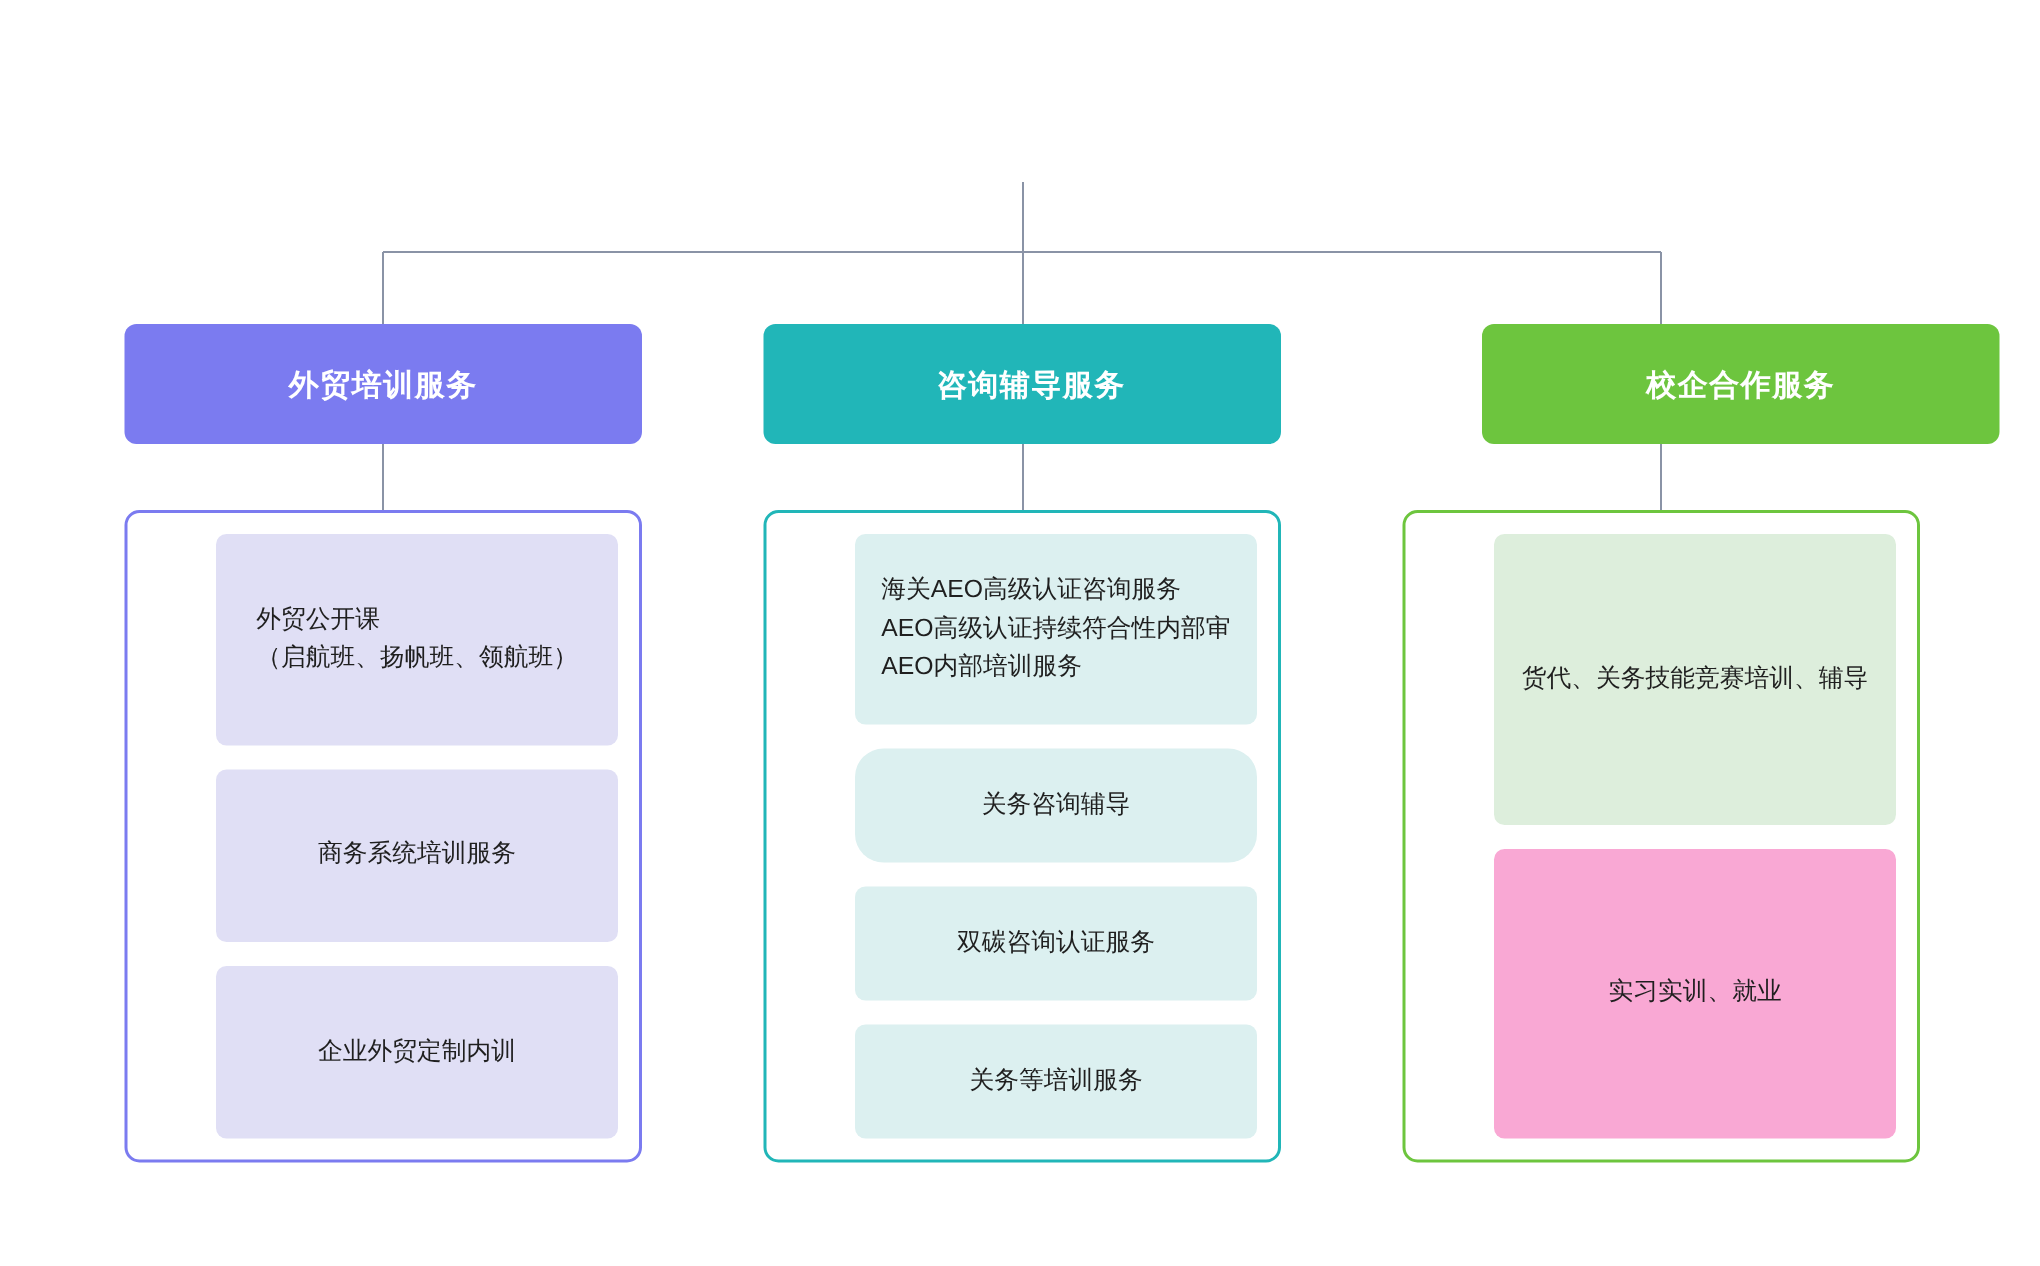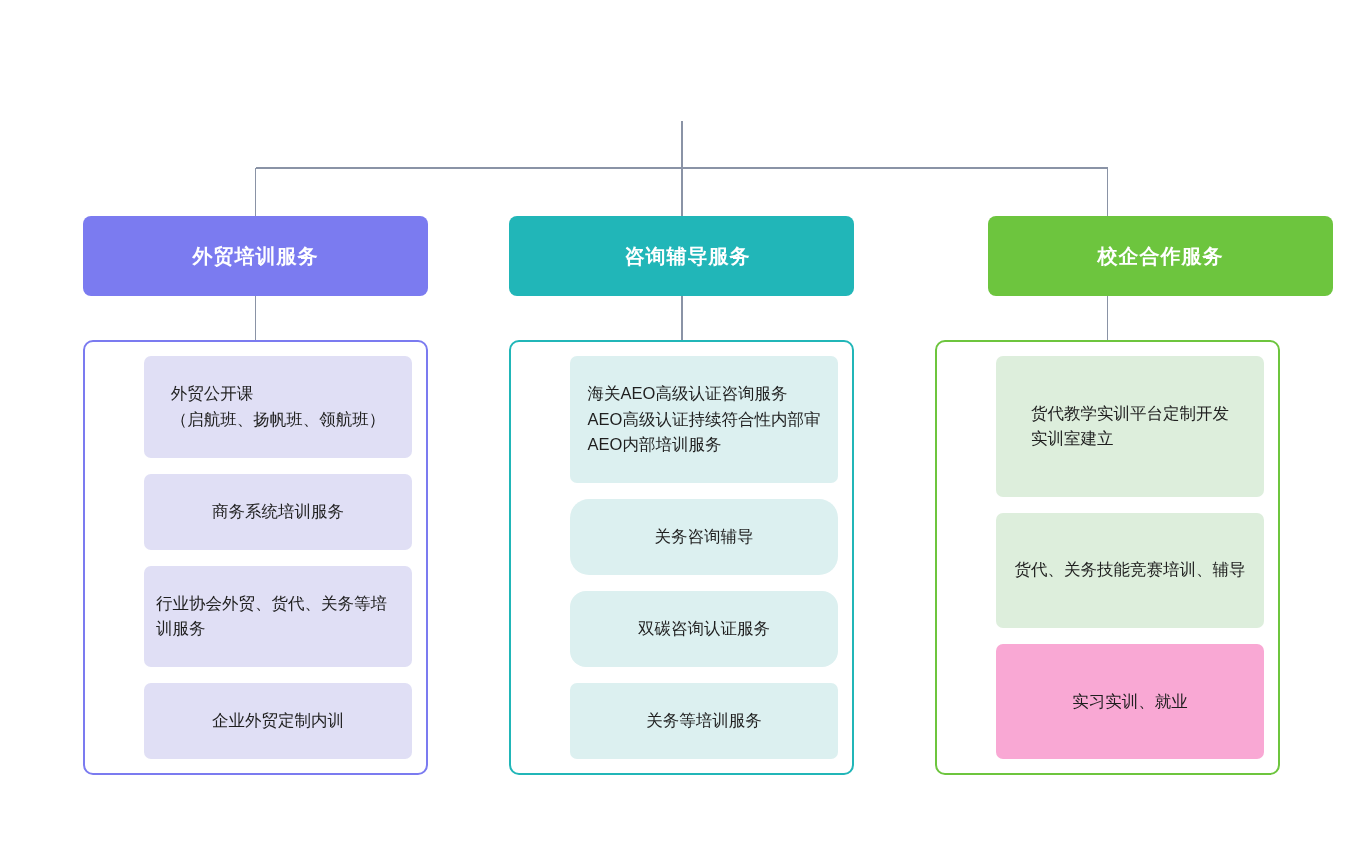--- a/index.html
+++ b/index.html
@@ -123,35 +123,32 @@
       <line x1="1107.5" y1="279" x2="1107.5" y2="340"></line>
     </g>
   </svg>
 
 
   <div class="branch-header col0" id="header-0" style="background: rgb(123, 123, 240);">外贸培训服务</div>
   <div class="branch-box col0" id="box-0" style="border-color: rgb(123, 123, 240);">
     <div class="leaf-card" style="background: rgb(224, 223, 245);">外贸公开课
 （启航班、扬帆班、领航班）</div>
     <div class="leaf-card" style="background: rgb(224, 223, 245);">商务系统培训服务</div>
-    <div class="leaf-card" style="background: rgb(224, 223, 245);">行业协会外贸、货代、关务等培训服务</div>
     <div class="leaf-card" style="background: rgb(224, 223, 245);">企业外贸定制内训</div>
   </div>
 
   <div class="branch-header col1" id="header-1" style="background: rgb(33, 182, 184);">咨询辅导服务</div>
   <div class="branch-box col1" id="box-1" style="border-color: rgb(33, 182, 184);">
     <div class="leaf-card" style="background: rgb(220, 240, 240);">海关AEO高级认证咨询服务
 AEO高级认证持续符合性内部审
 AEO内部培训服务</div>
     <div class="leaf-card" style="background: rgb(220, 240, 240); border-radius: 19px;">关务咨询辅导</div>
-    <div class="leaf-card" style="background: rgb(220, 240, 240); border-radius: 16px;">双碳咨询认证服务</div>
+    <div class="leaf-card" style="background: rgb(220, 240, 240);">双碳咨询认证服务</div>
     <div class="leaf-card" style="background: rgb(220, 240, 240);">关务等培训服务</div>
   </div>
 
   <div class="branch-header col2" id="header-2" style="background: rgb(109, 197, 62);">校企合作服务</div>
   <div class="branch-box col2" id="box-2" style="border-color: rgb(109, 197, 62);">
-    <div class="leaf-card" style="background: rgb(221, 238, 220);">货代教学实训平台定制开发
-实训室建立</div>
     <div class="leaf-card" style="background: rgb(221, 238, 220);">货代、关务技能竞赛培训、辅导</div>
     <div class="leaf-card" style="background: #f9a8d4;">实习实训、就业</div>
   </div>
 
 </div>
 
 </body></html>

